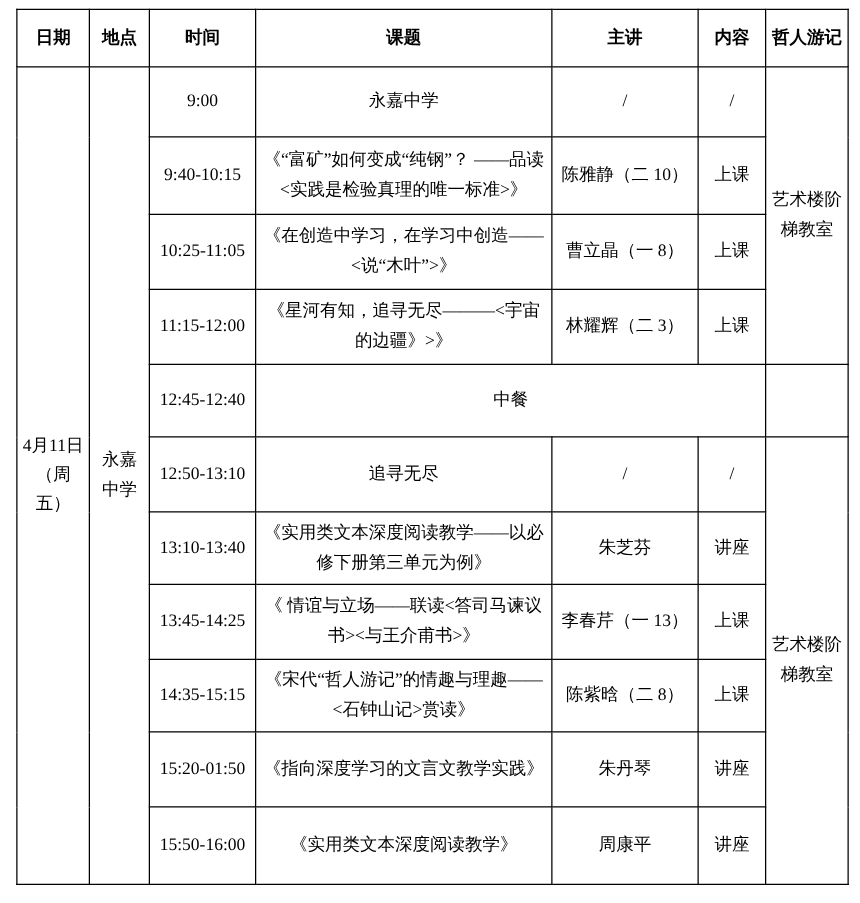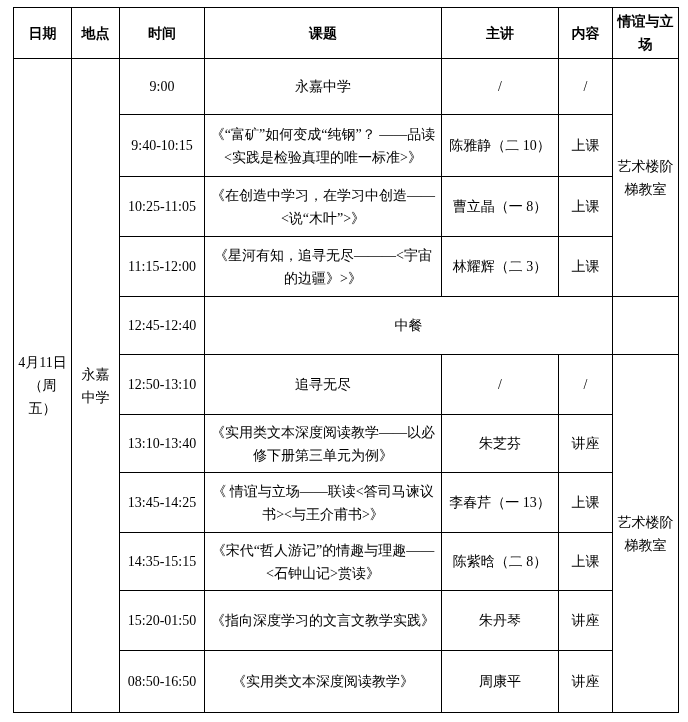--- a/index.html
+++ b/index.html
@@ -57,21 +57,21 @@
       <col class="c-room">
   </colgroup>
   <thead>
     <tr class="h-head">
       <th>日期</th>
       <th>地点</th>
       <th>时间</th>
       <th>课题</th>
       <th>主讲</th>
       <th>内容</th>
-      <th>情谊与立场</th>
+      <th>哲人游记</th>
     </tr>
   </thead>
   <tbody>
     <tr class="h-r0">
       <td rowspan="11">4月11日（周五）</td>
       <td rowspan="11">永嘉中学</td>
       <td>9:00</td>
       <td>永嘉中学</td>
       <td>/</td>
       <td>/</td>
@@ -125,19 +125,19 @@
       <td>陈紫晗（二 8）</td>
       <td>上课</td>
     </tr>
     <tr class="h-r9">
       <td>15:20-01:50</td>
       <td>《指向深度学习的文言文教学实践》</td>
       <td>朱丹琴</td>
       <td>讲座</td>
     </tr>
     <tr class="h-r10">
-      <td>08:50-16:50</td>
+      <td>15:50-16:00</td>
       <td>《实用类文本深度阅读教学》</td>
       <td>周康平</td>
       <td>讲座</td>
     </tr>
   </tbody>
 </table>
 
 </body></html>

